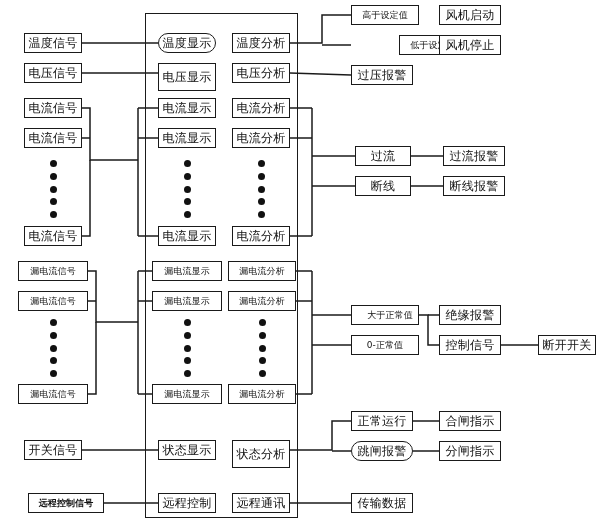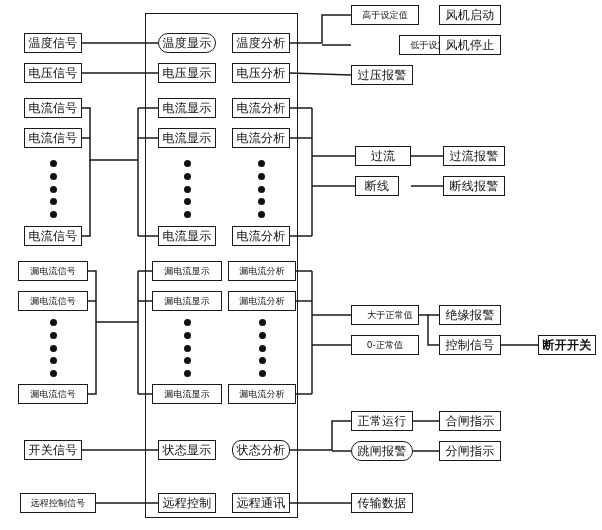--- a/index.html
+++ b/index.html
@@ -117,68 +117,68 @@
   <div id="layer-inputs">
       <div class="node" style="left: 24px; top: 33px; width: 58px; height: 20px;">温度信号</div>
       <div class="node" style="left: 24px; top: 63px; width: 58px; height: 20px;">电压信号</div>
       <div class="node" style="left: 24px; top: 98px; width: 58px; height: 20px;">电流信号</div>
       <div class="node" style="left: 24px; top: 128px; width: 58px; height: 20px;">电流信号</div>
       <div class="node" style="left: 24px; top: 226px; width: 58px; height: 20px;">电流信号</div>
       <div class="node small" style="left: 18px; top: 261px; width: 70px; height: 20px;">漏电流信号</div>
       <div class="node small" style="left: 18px; top: 291px; width: 70px; height: 20px;">漏电流信号</div>
       <div class="node small" style="left: 18px; top: 384px; width: 70px; height: 20px;">漏电流信号</div>
       <div class="node" style="left: 24px; top: 440px; width: 58px; height: 20px;">开关信号</div>
-      <div class="node small" style="left: 20px; top: 493px; width: 76px; height: 20px;">远程控制信号</div>
+      <div class="node small" style="left: 28px; top: 493px; width: 76px; height: 20px; font-weight: bold;">远程控制信号</div>
     </div>
   <div id="layer-display">
       <div class="node" style="left: 158px; top: 33px; width: 58px; height: 20px; border-radius: 10px;">温度显示</div>
-      <div class="node" style="left: 158px; top: 63px; width: 58px; height: 20px;">电压显示</div>
+      <div class="node" style="left: 158px; top: 63px; width: 58px; height: 28px;">电压显示</div>
       <div class="node" style="left: 158px; top: 98px; width: 58px; height: 20px;">电流显示</div>
       <div class="node" style="left: 158px; top: 128px; width: 58px; height: 20px;">电流显示</div>
       <div class="node" style="left: 158px; top: 226px; width: 58px; height: 20px;">电流显示</div>
       <div class="node small" style="left: 152px; top: 261px; width: 70px; height: 20px;">漏电流显示</div>
       <div class="node small" style="left: 152px; top: 291px; width: 70px; height: 20px;">漏电流显示</div>
       <div class="node small" style="left: 152px; top: 384px; width: 70px; height: 20px;">漏电流显示</div>
       <div class="node" style="left: 158px; top: 440px; width: 58px; height: 20px;">状态显示</div>
       <div class="node" style="left: 158px; top: 493px; width: 58px; height: 20px;">远程控制</div>
     </div>
   <div id="layer-analysis">
       <div class="node" style="left: 232px; top: 33px; width: 58px; height: 20px;">温度分析</div>
       <div class="node" style="left: 232px; top: 63px; width: 58px; height: 20px;">电压分析</div>
       <div class="node" style="left: 232px; top: 98px; width: 58px; height: 20px;">电流分析</div>
       <div class="node" style="left: 232px; top: 128px; width: 58px; height: 20px;">电流分析</div>
       <div class="node" style="left: 232px; top: 226px; width: 58px; height: 20px;">电流分析</div>
       <div class="node small" style="left: 228px; top: 261px; width: 68px; height: 20px;">漏电流分析</div>
       <div class="node small" style="left: 228px; top: 291px; width: 68px; height: 20px;">漏电流分析</div>
       <div class="node small" style="left: 228px; top: 384px; width: 68px; height: 20px;">漏电流分析</div>
-      <div class="node" style="left: 232px; top: 440px; width: 58px; height: 20px; border-radius: 9px;">状态分析</div>
+      <div class="node" style="left: 232px; top: 440px; width: 58px; height: 28px;">状态分析</div>
       <div class="node" style="left: 232px; top: 493px; width: 58px; height: 20px;">远程通讯</div>
     </div>
   <div id="layer-conditions">
       <div class="node small" style="left: 351px; top: 5px; width: 68px; height: 20px;">高于设定值</div>
       <div class="node small" style="left: 351px; top: 35px; width: 68px; height: 20px; margin-left: 48px;">低于设定值</div>
       <div class="node" style="left: 351px; top: 65px; width: 62px; height: 20px;">过压报警</div>
       <div class="node" style="left: 355px; top: 146px; width: 56px; height: 20px;">过流</div>
-      <div class="node" style="left: 355px; top: 176px; width: 44px; height: 20px;">断线</div>
+      <div class="node" style="left: 355px; top: 176px; width: 56px; height: 20px;">断线</div>
       <div class="node small" style="left: 351px; top: 305px; width: 68px; height: 20px; padding-left: 10px;">大于正常值</div>
       <div class="node small" style="left: 351px; top: 335px; width: 68px; height: 20px;">0-正常值</div>
       <div class="node" style="left: 351px; top: 411px; width: 62px; height: 20px;">正常运行</div>
       <div class="node" style="left: 351px; top: 441px; width: 62px; height: 20px; border-radius: 10px;">跳闸报警</div>
       <div class="node" style="left: 351px; top: 493px; width: 62px; height: 20px;">传输数据</div>
     </div>
   <div id="layer-outputs">
       <div class="node" style="left: 439px; top: 5px; width: 62px; height: 20px;">风机启动</div>
       <div class="node" style="left: 439px; top: 35px; width: 62px; height: 20px;">风机停止</div>
       <div class="node" style="left: 443px; top: 146px; width: 62px; height: 20px;">过流报警</div>
       <div class="node" style="left: 443px; top: 176px; width: 62px; height: 20px;">断线报警</div>
       <div class="node" style="left: 439px; top: 305px; width: 62px; height: 20px;">绝缘报警</div>
       <div class="node" style="left: 439px; top: 335px; width: 62px; height: 20px;">控制信号</div>
       <div class="node" style="left: 439px; top: 411px; width: 62px; height: 20px;">合闸指示</div>
       <div class="node" style="left: 439px; top: 441px; width: 62px; height: 20px;">分闸指示</div>
-      <div class="node" style="left: 538px; top: 335px; width: 58px; height: 20px; font-weight: bold;">断开开关</div>
+      <div class="node" style="left: 538px; top: 335px; width: 58px; height: 20px;">断开开关</div>
     </div>
   <div id="layer-ellipses">
       <div class="ellipsis" style="left: 49px; top: 160px; width: 8px; height: 58px;">
         <i></i>
         <i></i>
         <i></i>
         <i></i>
         <i></i>
       </div>
       <div class="ellipsis" style="left: 183px; top: 160px; width: 8px; height: 58px;">

